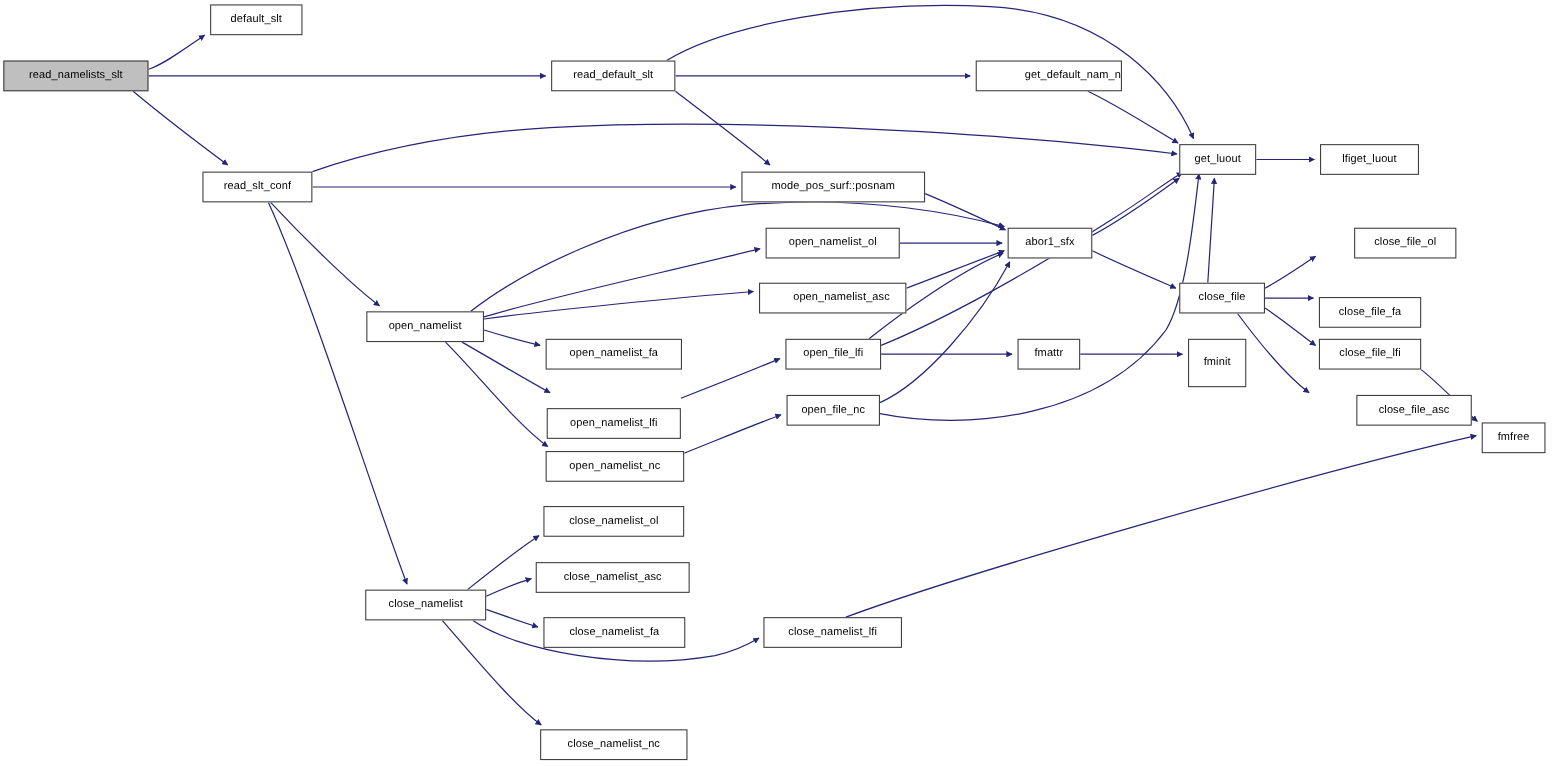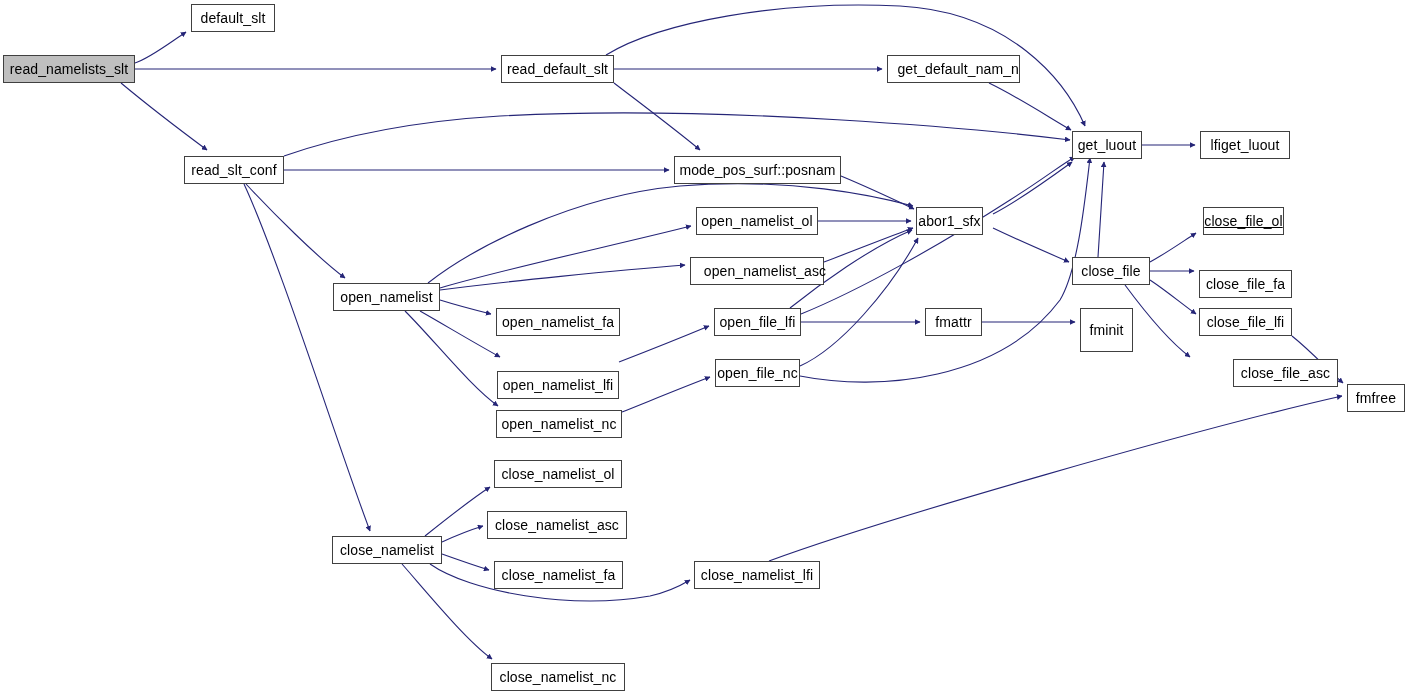--- a/index.html
+++ b/index.html
@@ -18,21 +18,21 @@
     width:1411px;
     height:696px;
     pointer-events:none;
   }
   .node{
     position:absolute;
     box-sizing:border-box;
     border:1px solid #404040;
     background:#ffffff;
     color:#000000;
-    font-size:14px;
+    font-size:10px;
     line-height:1;
     display:flex;
     align-items:center;
     justify-content:center;
     white-space:nowrap;
     letter-spacing:0.1px;
     z-index:3;
   }
   .node.root{
     background:#bfbfbf;
@@ -119,24 +119,24 @@
       </div>
       <div class="node" style="left: 1200px; top: 131px; width: 90px; height: 28px; background: rgb(255, 255, 255); border-color: rgb(64, 64, 64);">
         <span class="node-label">lfiget_luout</span>
       </div>
       <div class="node" style="left: 674px; top: 156px; width: 167px; height: 28px; background: rgb(255, 255, 255); border-color: rgb(64, 64, 64);">
         <span class="node-label">mode_pos_surf::posnam</span>
       </div>
       <div class="node" style="left: 696px; top: 207px; width: 122px; height: 28px; background: rgb(255, 255, 255); border-color: rgb(64, 64, 64);">
         <span class="node-label">open_namelist_ol</span>
       </div>
-      <div class="node" style="left: 916px; top: 207px; width: 67px; height: 28px; background: rgb(255, 255, 255); border-color: rgb(64, 64, 64);">
+      <div class="node" style="left: 916px; top: 207px; width: 77px; height: 28px; background: rgb(255, 255, 255); border-color: rgb(64, 64, 64);">
         <span class="node-label">abor1_sfx</span>
       </div>
-      <div class="node" style="left: 1203px; top: 207px; width: 81px; height: 28px; background: rgb(255, 255, 255); border-color: rgb(64, 64, 64); text-decoration: underline;">
+      <div class="node" style="left: 1231px; top: 207px; width: 93px; height: 28px; background: rgb(255, 255, 255); border-color: rgb(64, 64, 64);">
         <span class="node-label">close_file_ol</span>
       </div>
       <div class="node" style="left: 690px; top: 257px; width: 134px; height: 28px; background: rgb(255, 255, 255); border-color: rgb(64, 64, 64); padding-left: 16px;">
         <span class="node-label">open_namelist_asc</span>
       </div>
       <div class="node" style="left: 1072px; top: 257px; width: 78px; height: 28px; background: rgb(255, 255, 255); border-color: rgb(64, 64, 64);">
         <span class="node-label">close_file</span>
       </div>
       <div class="node" style="left: 1199px; top: 257px; width: 93px; height: 28px; background: rgb(255, 255, 255); border-color: rgb(64, 64, 64); margin-top: 13px;">
         <span class="node-label">close_file_fa</span>

